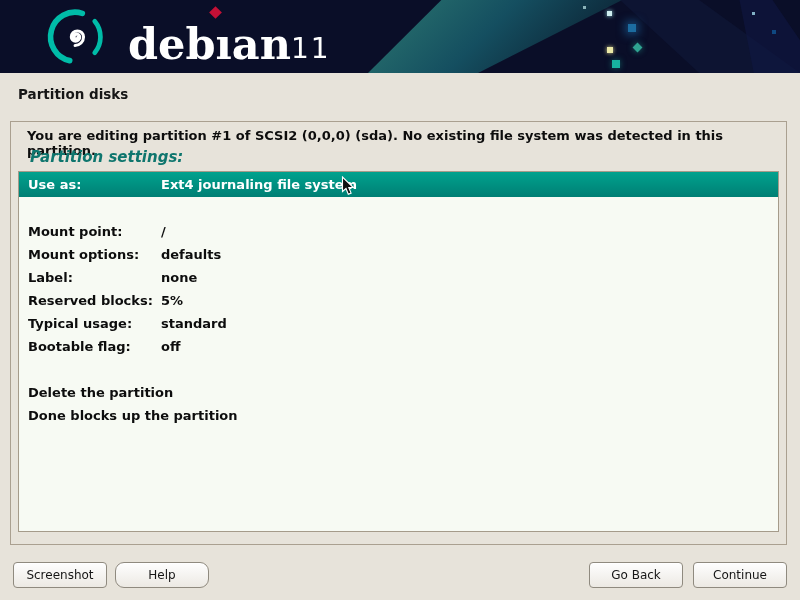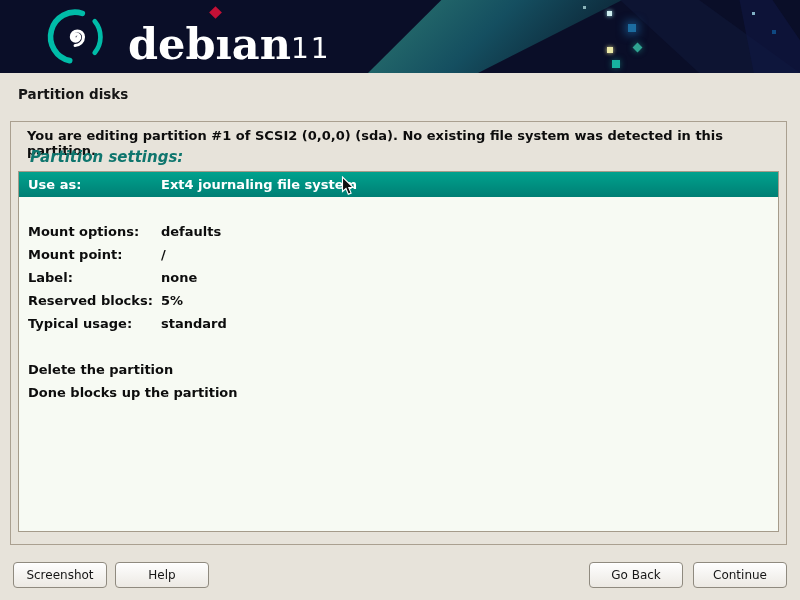--- a/index.html
+++ b/index.html
@@ -110,21 +110,21 @@
     position:absolute; top:562px; width:94px; height:26px;
     border:1px solid #8f8a7f; border-radius:4px;
     background:linear-gradient(#fefefe,#ece9e3);
     box-shadow:inset 0 1px 0 #ffffff;
     font-family:"DejaVu Sans","Liberation Sans",sans-serif;
     font-size:12px; font-weight:normal; color:#161616;
     text-align:center; line-height:24px;
     cursor:default;
   }
   .btn-screenshot { left:13px; }
-  .btn-help { left:115px; }
+  .btn-help { left:115px;border-radius:9px; }
   .btn-goback { left:589px; }
   .btn-continue { left:693px; }
 
   .cursor { position:absolute; left:341px; top:176px; z-index:20; }
 </style>
 </head>
 <body>
 
 <div class="header">
   <div class="deco-band1"></div>
@@ -153,25 +153,26 @@
 </div>
 
 <div class="page-title">Partition disks</div>
 
 <div class="content-box">
   <div class="message">You are editing partition #1 of SCSI2 (0,0,0) (sda). No existing file system was detected in this partition.</div>
   <div class="settings-caption">Partition settings:</div>
   <div class="listbox">
       <div class="row selected"><span class="lbl">Use as:</span><span class="val">Ext4 journaling file system</span></div>
       <div class="row blank"><span class="lbl"></span><span class="val"></span></div>
+      <div class="row"><span class="lbl">Mount point:</span><span class="val">/</span></div>
       <div class="row"><span class="lbl">Mount options:</span><span class="val">defaults</span></div>
-      <div class="row"><span class="lbl">Mount point:</span><span class="val">/</span></div>
       <div class="row"><span class="lbl">Label:</span><span class="val">none</span></div>
       <div class="row"><span class="lbl">Reserved blocks:</span><span class="val">5%</span></div>
       <div class="row"><span class="lbl">Typical usage:</span><span class="val">standard</span></div>
+      <div class="row"><span class="lbl">Bootable flag:</span><span class="val">off</span></div>
       <div class="row blank"><span class="lbl"></span><span class="val"></span></div>
       <div class="row"><span class="lbl">Delete the partition</span><span class="val"></span></div>
       <div class="row"><span class="lbl">Done blocks up the partition</span><span class="val"></span></div>
     </div>
 </div>
 
 <svg class="cursor" width="14" height="21" viewBox="0 0 14 21">
   <path d="M1.5 1 L1.5 15.5 L5 12.5 L7.3 18.3 L10.1 17.1 L7.8 11.5 L12.3 11.5 Z" fill="#111111" stroke="#ffffff" stroke-width="1.1"></path>
 </svg>
 

